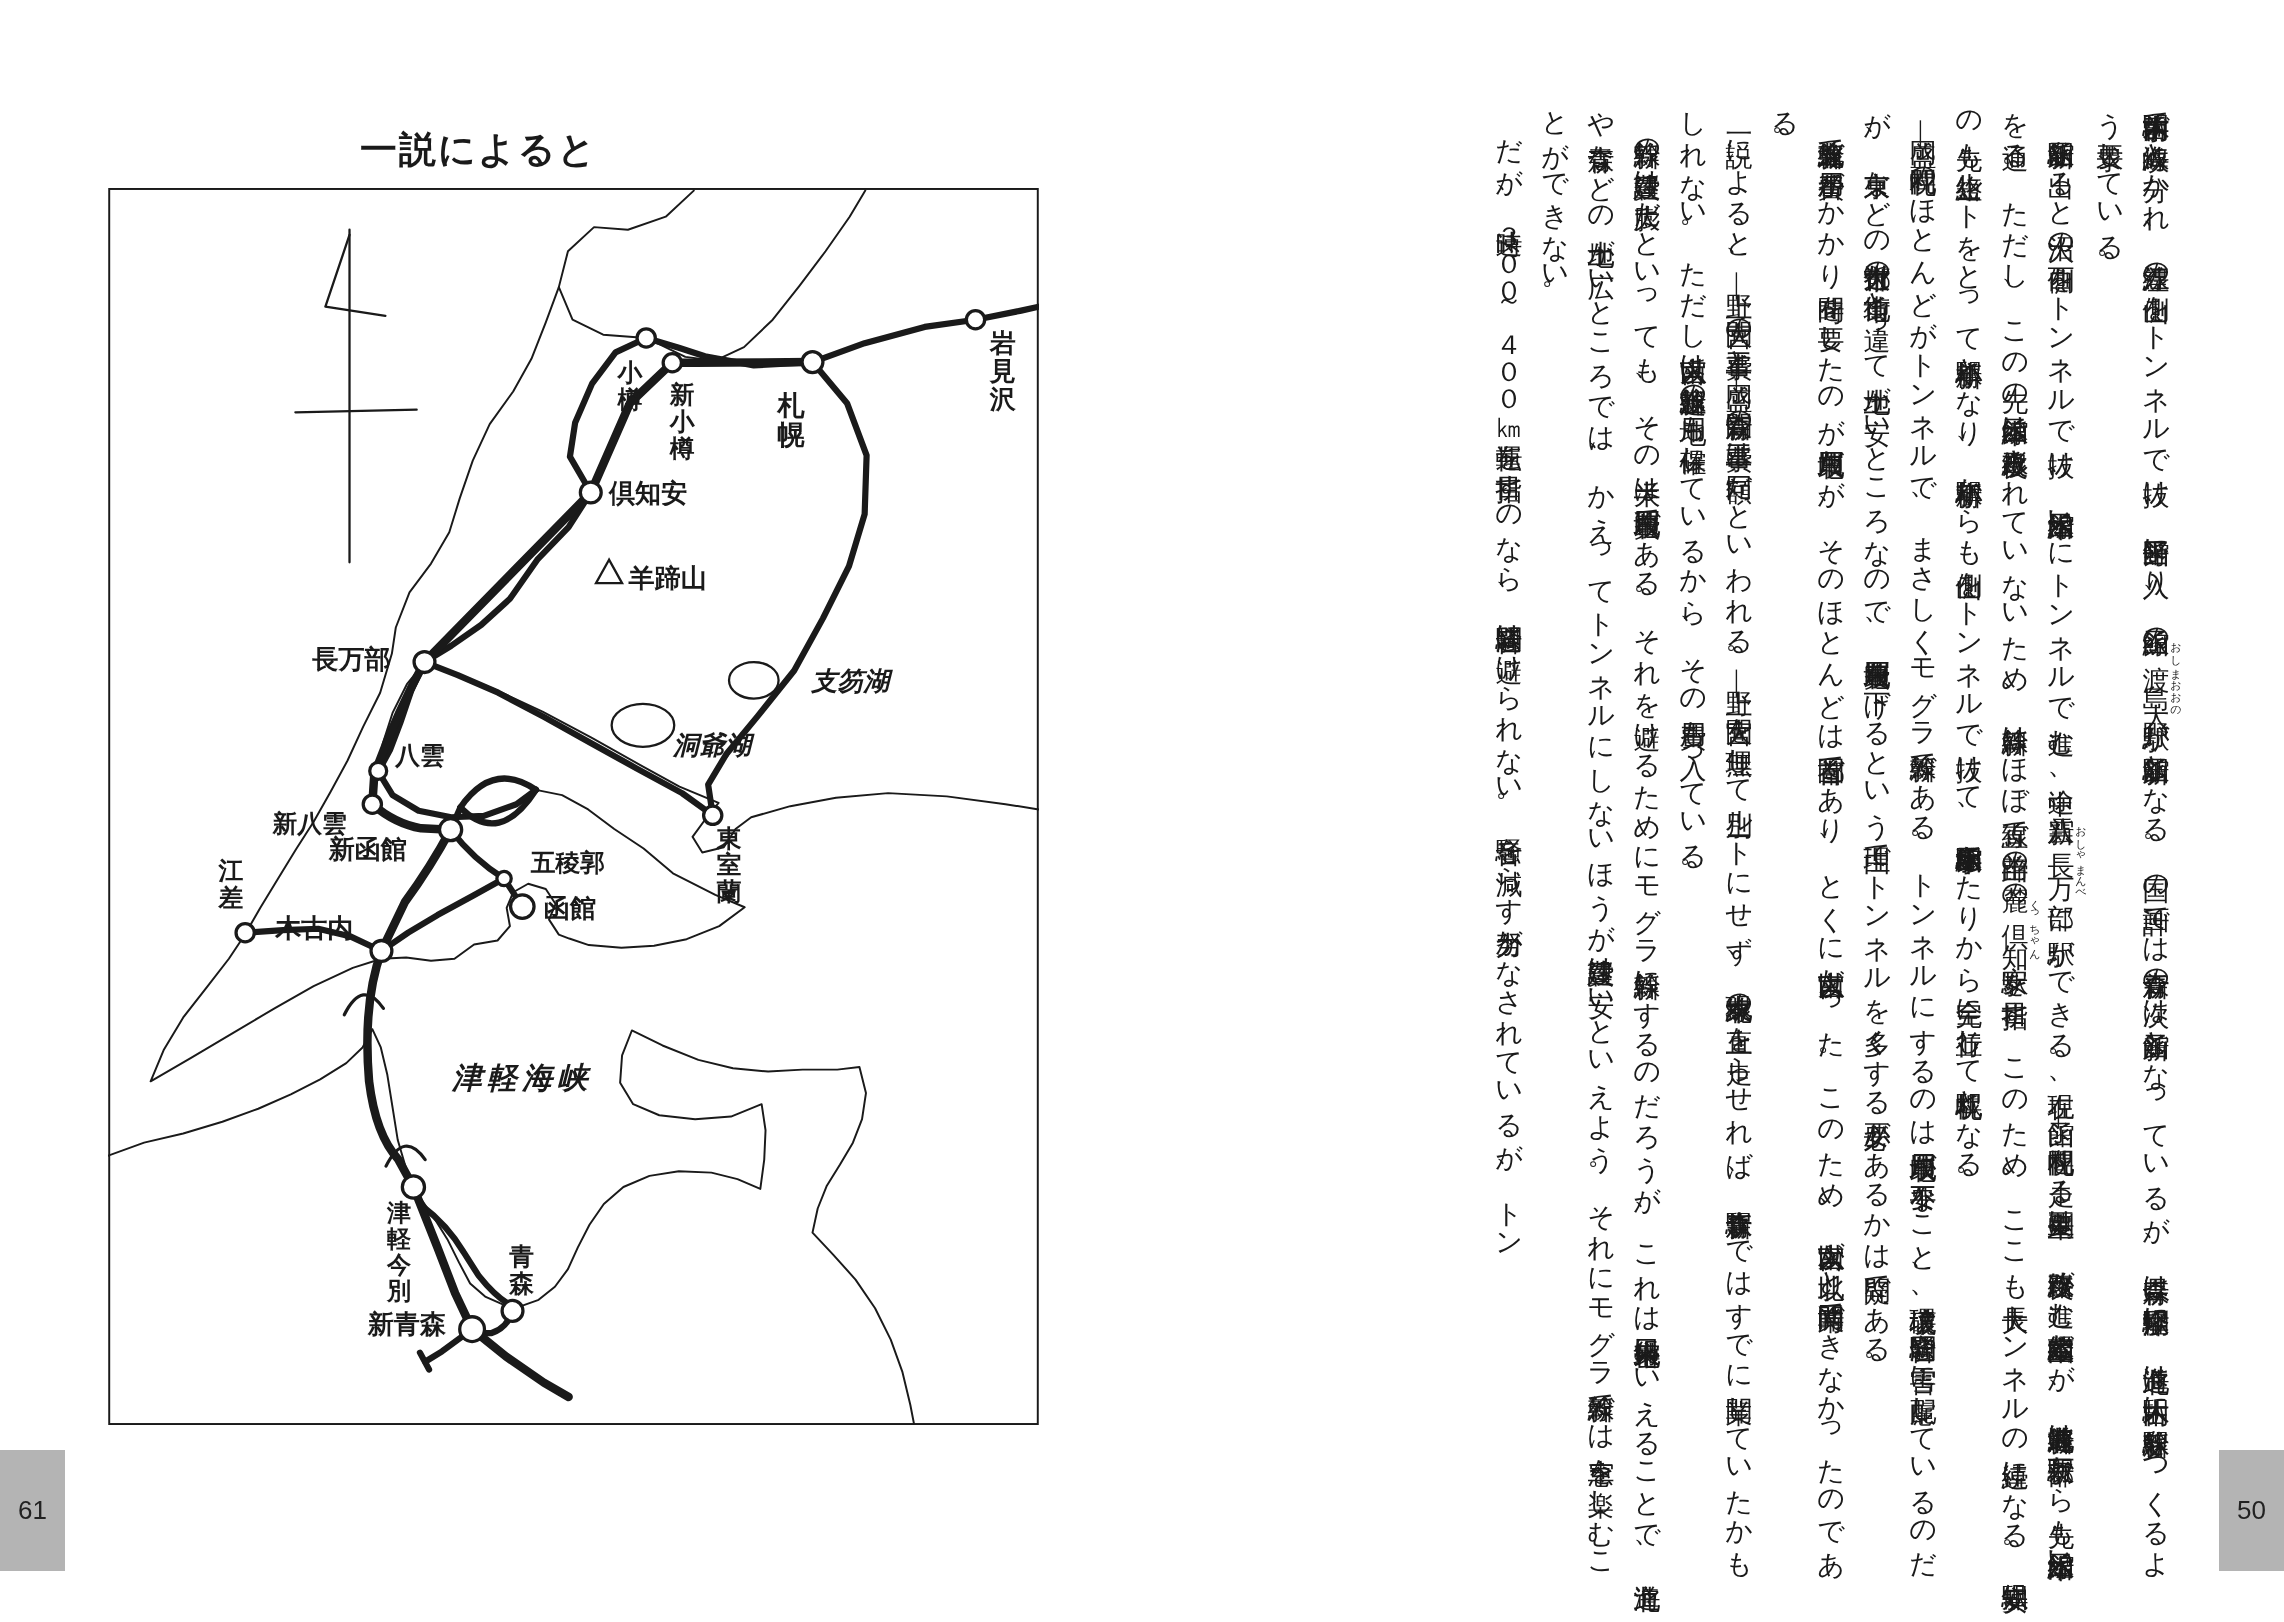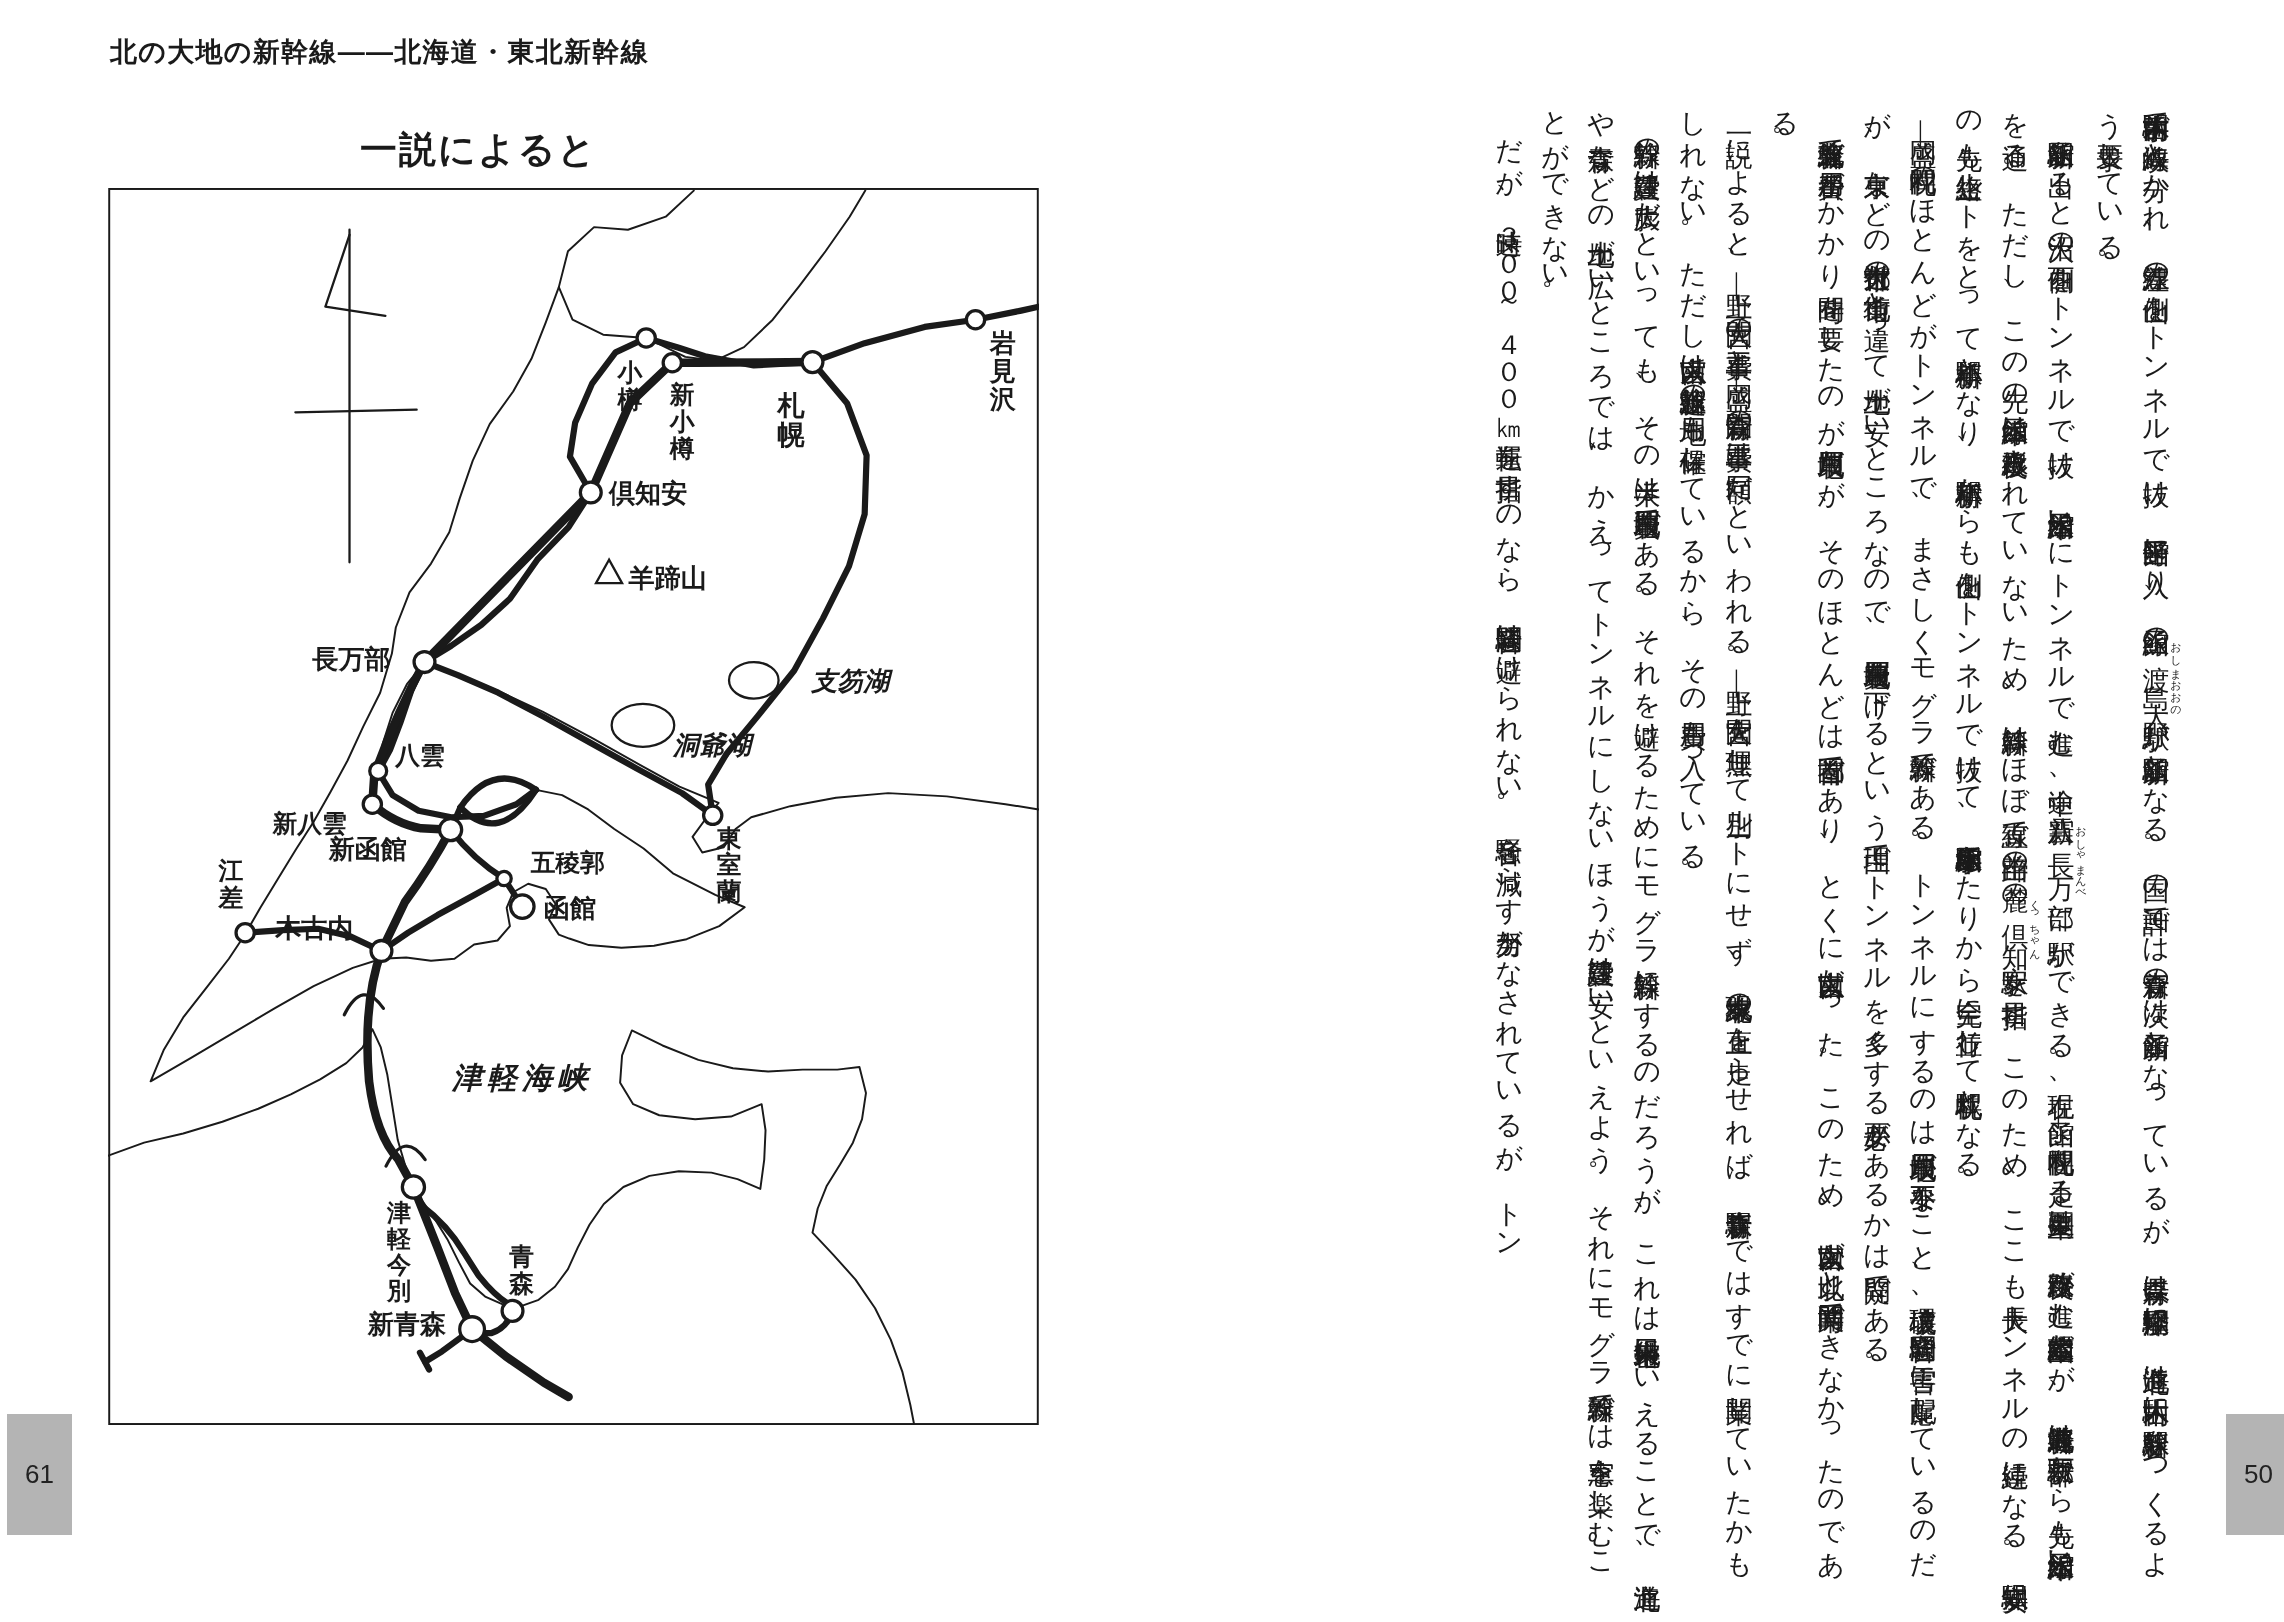--- a/index.html
+++ b/index.html
@@ -9,33 +9,32 @@
   #running-head{position:absolute;left:110px;top:34px;font-size:27px;font-weight:700;letter-spacing:1.3px;}
   #map-title{position:absolute;left:360px;top:125px;font-size:37px;font-weight:700;letter-spacing:2px;}
   #map-frame{position:absolute;left:108px;top:188px;width:931px;height:1237px;}
   #map-frame svg{display:block;width:100%;height:100%;}
   #vtext{position:absolute;left:1255px;top:93px;width:927px;height:1471px;
          writing-mode:vertical-rl;text-orientation:mixed;font-size:27px;line-height:46px;
          text-align:justify;line-break:strict;overflow:visible;}
   #vtext p{margin:0;padding:0;}
   #vtext p.ind{text-indent:1em;}
   #vtext ruby rt{font-size:11px;font-weight:400;}
-  .page-tab{position:absolute;width:65px;height:121px;top:1414px;background:#b4b4b4;
+  .page-tab{position:absolute;width:65px;height:121px;top:1450px;background:#b4b4b4;
             display:flex;align-items:center;justify-content:center;
-            font-family:"Liberation Sans","DejaVu Sans",sans-serif;font-size:26px;color:#222;margin-left:7px;}
+            font-family:"Liberation Sans","DejaVu Sans",sans-serif;font-size:26px;color:#222;}
   #tab-left{left:0;}
   #tab-right{left:2219px;}
   .map-label{font-family:"Liberation Sans","DejaVu Sans",sans-serif;font-weight:600;fill:#1a1a1a;}
   .water{font-style:italic;}
 </style>
 </head>
 <body>
 
 <div id="page">
-  <div id="running-head" class="sans">北の大地の新幹線――北海道・東北新幹線</div>
   <div id="map-title" class="sans">一説によると</div>
   <div id="map-frame">
     <svg id="map-svg" viewBox="0 0 1427 1897">
         <rect x="1.5" y="1.5" width="1424" height="1894" fill="none" stroke="#1a1a1a" stroke-width="3"></rect>
         <path d="M898,4 L855,44 797,64 745,60 705,97 691,152 712,202 759,225 825,230 885,259 930,265 975,244 1019,202 1060,150 1100,97 1137,44 1161,4" fill="none" stroke="#1a1a1a" stroke-width="3" stroke-linejoin="round" stroke-linecap="round"></path>
         <path d="M691,152 L671,206 649,262 621,312 585,362 559,418 539,476 523,528 495,576 462,620 441,674 435,714 417,774 391,826 367,878 341,926 315,972 288,1014 261,1058 233,1104 209,1146 185,1182 151,1226 115,1272 85,1322 65,1370 127,1334 191,1296 255,1258 315,1224 375,1196 419,1182 457,1180 495,1185 531,1182 561,1160 597,1154 616,1132 611,1104 621,1080 644,1067 671,1075 686,1098 676,1122 691,1145 707,1151 737,1161 787,1165 837,1162 887,1152 937,1132 976,1103 931,1084 866,1051 821,1013 776,983 736,953 696,931 656,923 626,945 576,963 526,965 476,955 436,931 414,895 421,852 436,805 458,761 485,728 536,745 591,768 666,803 741,843 816,885 876,918 936,943 918,965 896,995 911,1019 944,1011 962,983 986,965 1046,948 1116,935 1196,928 1286,933 1376,945 1427,953" fill="none" stroke="#1a1a1a" stroke-width="3" stroke-linejoin="round" stroke-linecap="round"></path>
         <path d="M0,1484 L55,1464 115,1450 175,1432 230,1412 280,1390 325,1367 365,1342 390,1318 405,1290 418,1318 428,1360 436,1410 444,1460 458,1508 478,1548 500,1580 520,1612 538,1648 555,1680 578,1700 605,1712 632,1715 660,1705 685,1685 705,1658 720,1625 738,1590 760,1558 790,1532 830,1515 875,1508 925,1510 965,1520 1000,1535 1006,1490 1008,1445 1002,1405 955,1424 900,1428 845,1422 805,1405 785,1372 788,1330 803,1292 850,1315 905,1337 958,1350 1012,1355 1065,1352 1118,1352 1152,1348 1162,1388 1156,1428 1142,1464 1122,1498 1102,1530 1088,1565 1080,1602 1112,1636 1146,1674 1176,1718 1200,1766 1218,1816 1230,1866 1236,1897" fill="none" stroke="#1a1a1a" stroke-width="3" stroke-linejoin="round" stroke-linecap="round"></path>
         <ellipse cx="990" cy="755" rx="38" ry="28" fill="#fff" stroke="#1a1a1a" stroke-width="3.5"></ellipse>
         <text x="1078" y="770" font-size="40" font-weight="600" class="map-label water">支笏湖</text>
         <ellipse cx="820" cy="824" rx="48" ry="33" fill="#fff" stroke="#1a1a1a" stroke-width="3.5"></ellipse>

